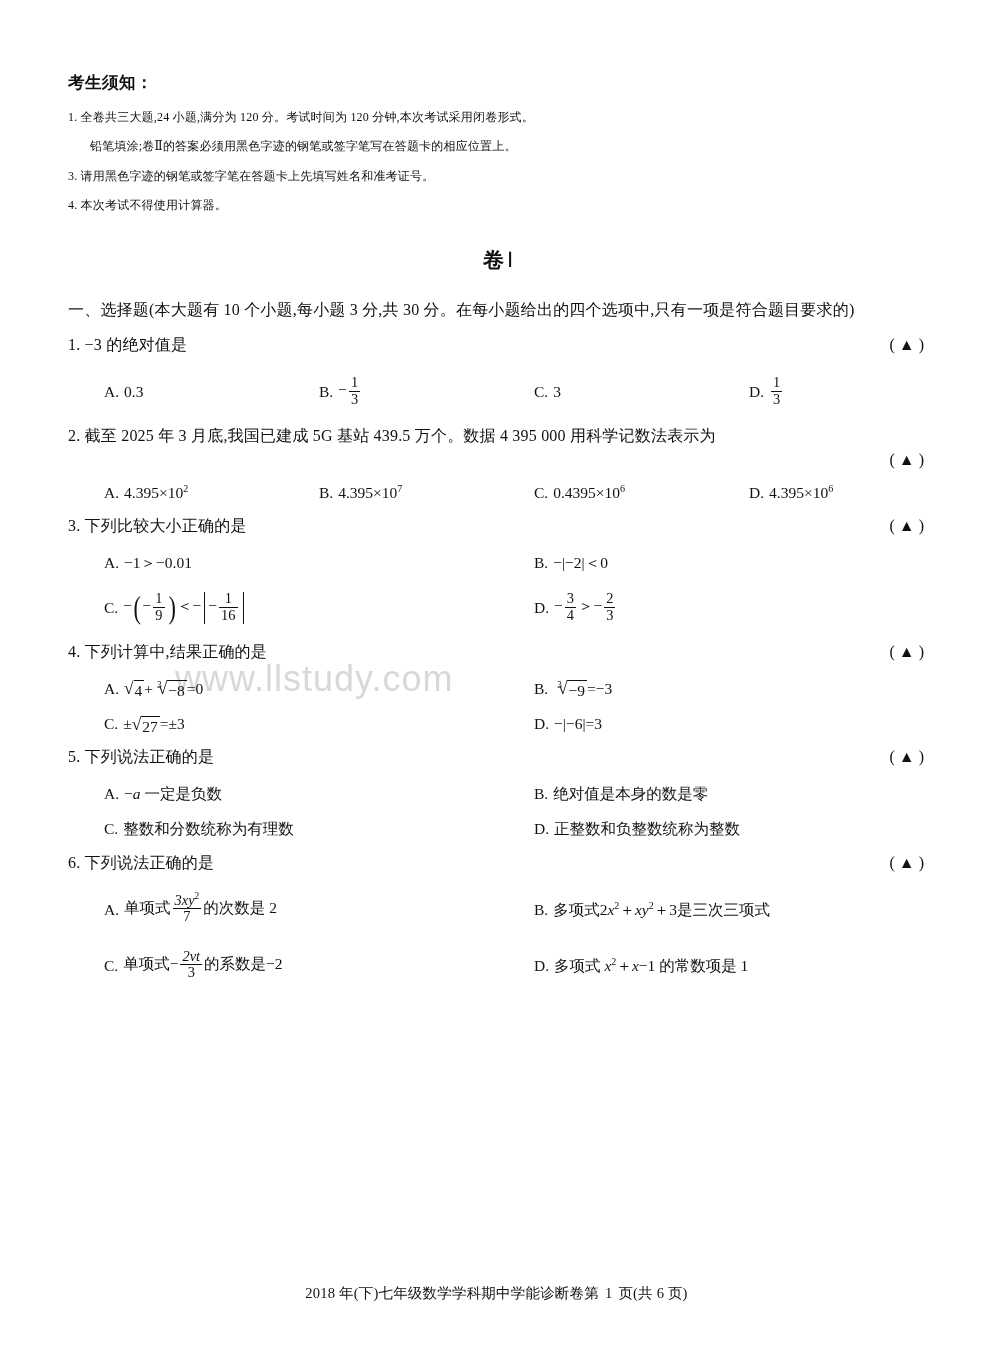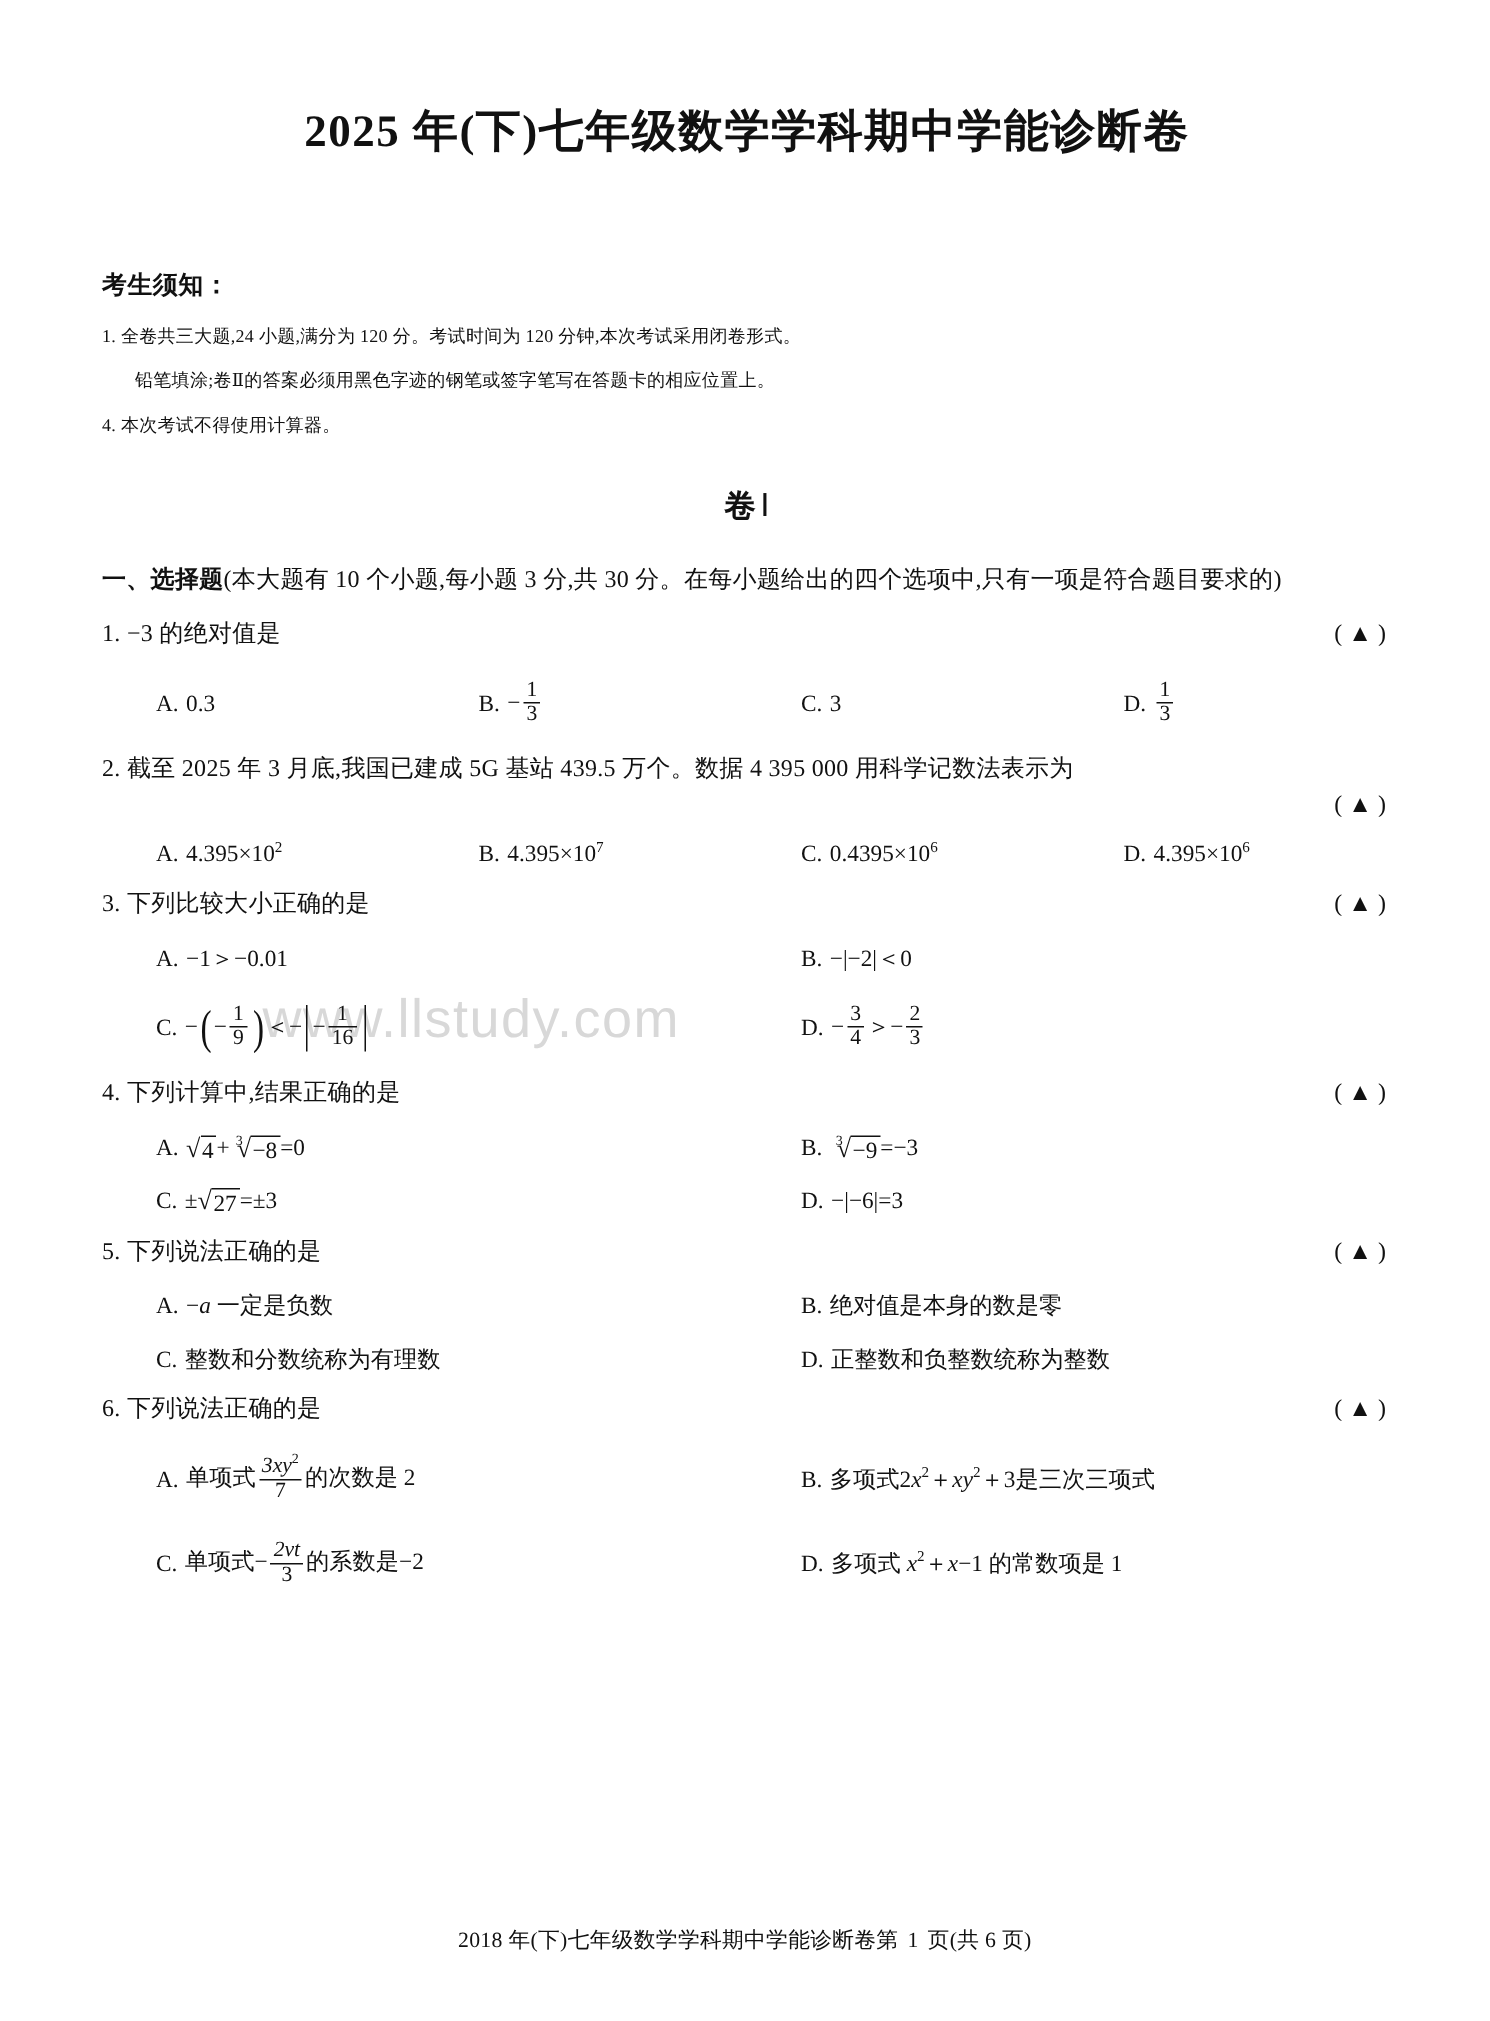--- a/index.html
+++ b/index.html
@@ -73,21 +73,21 @@
   .paper-part .rn { font-weight: normal; font-family: "Liberation Serif", serif; padding-left: 3px;}
 
   
   .section-intro {
     font-size: 16px;
     line-height: 1.7;
     letter-spacing: .2px;
     text-align: justify;
     margin-bottom: 6px;
   }
-  .section-intro b { font-weight: bold; }
+  .section-intro b { font-weight: normal; }
 
   
   .q {
     margin-top: 10px;
   }
   .q-stem {
     font-size: 16px;
     line-height: 1.55;
     position: relative;
     letter-spacing: .2px;
@@ -184,28 +184,28 @@
 </style>
 </head>
 <body>
 
 <div class="page">
 
   <div class="watermark">www.llstudy.com</div>
 
   <div class="inner">
 
-    <div class="doc-title">2025 年(下)七年级数学学科期中学能诊断卷</div>
 
     <div class="notice">
       <div class="notice-title">考生须知：</div>
       <div class="notice-item">1. 全卷共三大题,24 小题,满分为 120 分。考试时间为 120 分钟,本次考试采用闭卷形式。</div>
       <div class="notice-item">
         <span class="cont">铅笔填涂;卷Ⅱ的答案必须用黑色字迹的钢笔或签字笔写在答题卡的相应位置上。</span>
       </div>
+      <div class="notice-item">3. 请用黑色字迹的钢笔或签字笔在答题卡上先填写姓名和准考证号。</div>
       <div class="notice-item">4. 本次考试不得使用计算器。</div>
     </div>
 
     <div class="paper-part">
       <span>卷</span><span class="rn">Ⅰ</span>
     </div>
 
     <div class="section-intro">
       <b>一、选择题</b><span>(本大题有 10 个小题,每小题 3 分,共 30 分。在每小题给出的四个选项中,只有一项是符合题目要求的)</span>
     </div>

